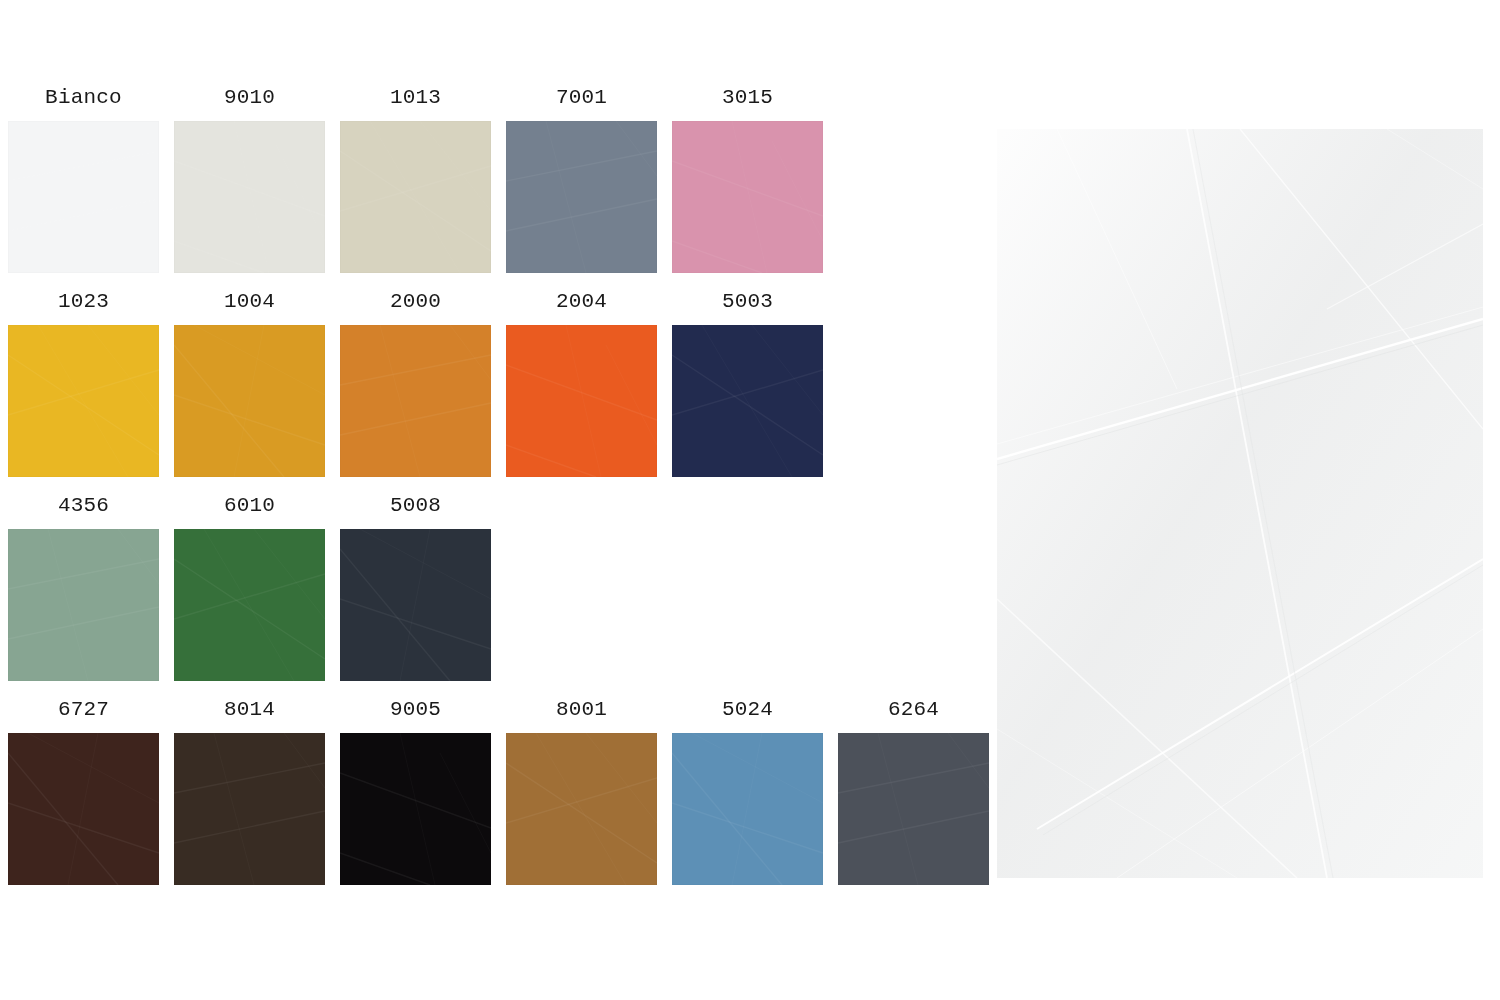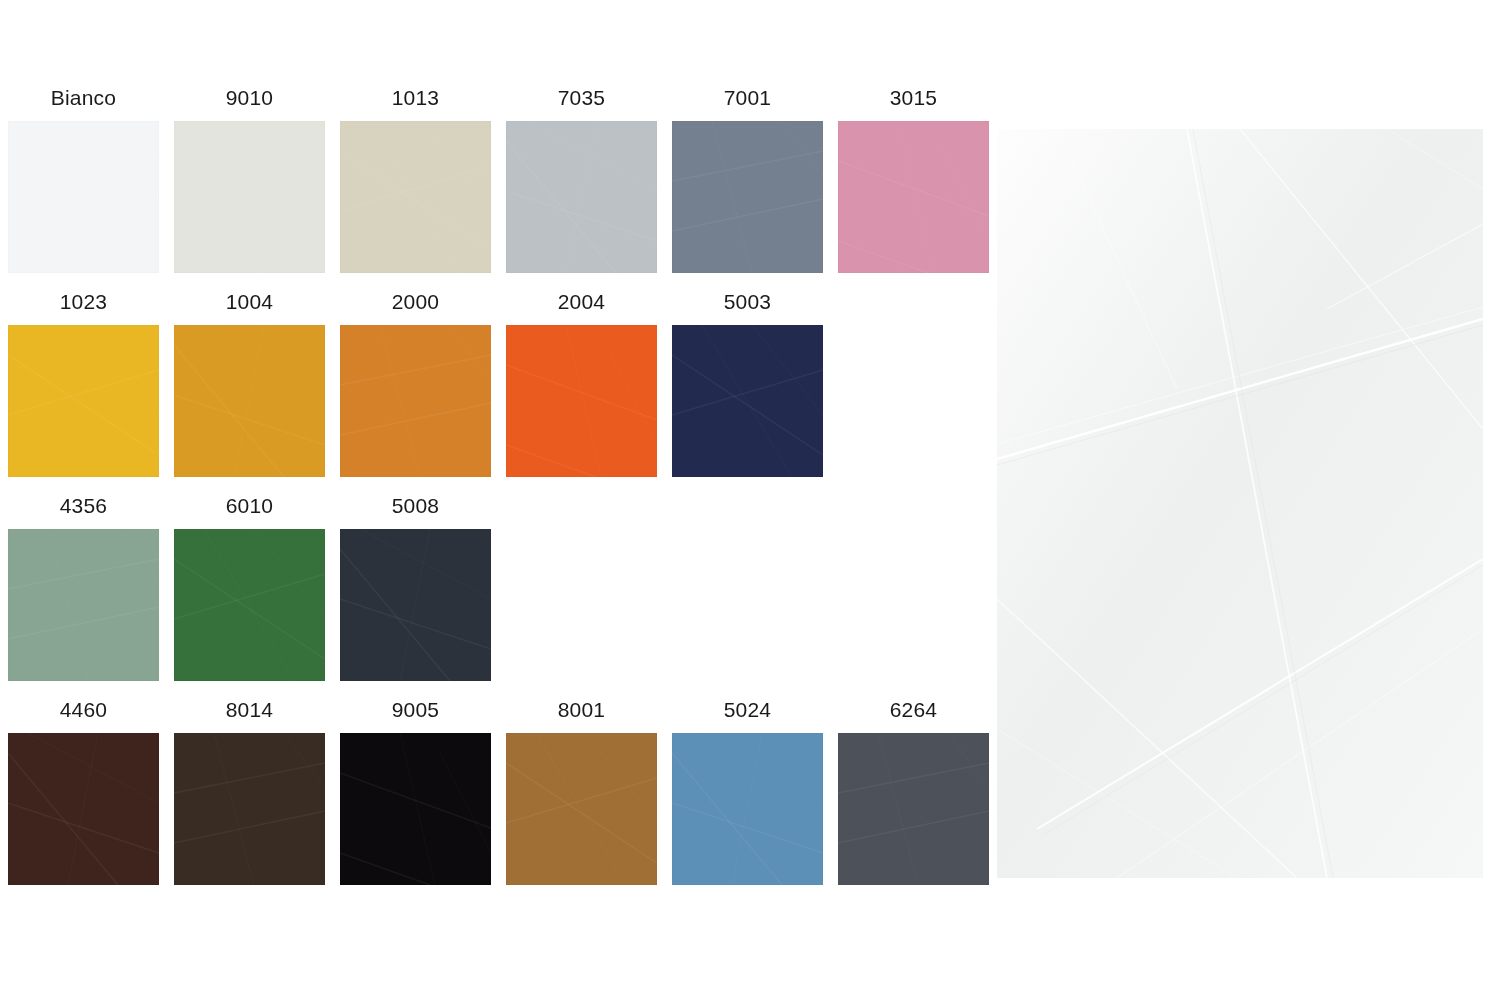--- a/index.html
+++ b/index.html
@@ -34,21 +34,21 @@
     display: flex;
     gap: 15px;
     margin-bottom: 16px;
   }
   .swatch-cell {
     width: 151px;
   }
   .swatch-label {
     display: block;
     text-align: center;
-    font-family: Liberation Sans, sans-serif;
+    font-family: Liberation Mono, monospace;
     font-size: 21px;
     line-height: 25px;
     color: #1a1a1a;
     letter-spacing: 0.2px;
     padding-bottom: 11px;
     white-space: nowrap;
   }
   .swatch-chip {
     width: 151px;
     height: 152px;
@@ -117,159 +117,147 @@
             <svg class="texture" viewBox="0 0 151 152" preserveAspectRatio="none">
               <line x1="0" y1="90" x2="151" y2="45" stroke="#ffffff" stroke-opacity="0.11" stroke-width="1.4"></line>
               <line x1="30" y1="0" x2="120" y2="152" stroke="#ffffff" stroke-opacity="0.07" stroke-width="0.8"></line>
               <line x1="0" y1="30" x2="151" y2="130" stroke="#ffffff" stroke-opacity="0.11" stroke-width="1.4"></line>
               <line x1="80" y1="0" x2="151" y2="90" stroke="#ffffff" stroke-opacity="0.07" stroke-width="0.8"></line>
               <rect x="0" y="0" width="151" height="152" fill="none" stroke="#000000" stroke-opacity="0.05" stroke-width="1"></rect>
             </svg>
           </div>
         </div>
         <div class="swatch-cell">
-          <span class="swatch-label">7035</span>
-          <div class="swatch-chip" style="background: rgb(188, 193, 198);">
+          <span class="swatch-label">7001</span>
+          <div class="swatch-chip" style="background: rgb(116, 128, 143);">
+            <svg class="texture" viewBox="0 0 151 152" preserveAspectRatio="none">
+              <line x1="0" y1="60" x2="151" y2="30" stroke="#ffffff" stroke-opacity="0.11" stroke-width="1.4"></line>
+              <line x1="40" y1="0" x2="80" y2="152" stroke="#ffffff" stroke-opacity="0.07" stroke-width="0.8"></line>
+              <line x1="0" y1="110" x2="151" y2="78" stroke="#ffffff" stroke-opacity="0.11" stroke-width="1.4"></line>
+              <line x1="110" y1="0" x2="151" y2="55" stroke="#ffffff" stroke-opacity="0.07" stroke-width="0.8"></line>
+              <rect x="0" y="0" width="151" height="152" fill="none" stroke="#000000" stroke-opacity="0.05" stroke-width="1"></rect>
+            </svg>
+          </div>
+        </div>
+        <div class="swatch-cell">
+          <span class="swatch-label">3015</span>
+          <div class="swatch-chip" style="background: rgb(217, 147, 173);">
+            <svg class="texture" viewBox="0 0 151 152" preserveAspectRatio="none">
+              <line x1="0" y1="40" x2="151" y2="95" stroke="#ffffff" stroke-opacity="0.11" stroke-width="1.4"></line>
+              <line x1="60" y1="0" x2="95" y2="152" stroke="#ffffff" stroke-opacity="0.07" stroke-width="0.8"></line>
+              <line x1="0" y1="120" x2="90" y2="152" stroke="#ffffff" stroke-opacity="0.11" stroke-width="1.4"></line>
+              <line x1="100" y1="20" x2="151" y2="120" stroke="#ffffff" stroke-opacity="0.07" stroke-width="0.8"></line>
+              <rect x="0" y="0" width="151" height="152" fill="none" stroke="#000000" stroke-opacity="0.05" stroke-width="1"></rect>
+            </svg>
+          </div>
+        </div>
+      </div>
+      <div class="swatch-row">
+        <div class="swatch-cell">
+          <span class="swatch-label">1023</span>
+          <div class="swatch-chip" style="background: rgb(233, 183, 35);">
+            <svg class="texture" viewBox="0 0 151 152" preserveAspectRatio="none">
+              <line x1="0" y1="90" x2="151" y2="45" stroke="#ffffff" stroke-opacity="0.11" stroke-width="1.4"></line>
+              <line x1="30" y1="0" x2="120" y2="152" stroke="#ffffff" stroke-opacity="0.07" stroke-width="0.8"></line>
+              <line x1="0" y1="30" x2="151" y2="130" stroke="#ffffff" stroke-opacity="0.11" stroke-width="1.4"></line>
+              <line x1="80" y1="0" x2="151" y2="90" stroke="#ffffff" stroke-opacity="0.07" stroke-width="0.8"></line>
+              <rect x="0" y="0" width="151" height="152" fill="none" stroke="#000000" stroke-opacity="0.05" stroke-width="1"></rect>
+            </svg>
+          </div>
+        </div>
+        <div class="swatch-cell">
+          <span class="swatch-label">1004</span>
+          <div class="swatch-chip" style="background: rgb(217, 155, 35);">
             <svg class="texture" viewBox="0 0 151 152" preserveAspectRatio="none">
               <line x1="0" y1="70" x2="151" y2="120" stroke="#ffffff" stroke-opacity="0.11" stroke-width="1.4"></line>
               <line x1="90" y1="0" x2="60" y2="152" stroke="#ffffff" stroke-opacity="0.07" stroke-width="0.8"></line>
               <line x1="0" y1="20" x2="110" y2="152" stroke="#ffffff" stroke-opacity="0.11" stroke-width="1.4"></line>
               <line x1="20" y1="0" x2="151" y2="70" stroke="#ffffff" stroke-opacity="0.07" stroke-width="0.8"></line>
               <rect x="0" y="0" width="151" height="152" fill="none" stroke="#000000" stroke-opacity="0.05" stroke-width="1"></rect>
             </svg>
           </div>
         </div>
         <div class="swatch-cell">
-          <span class="swatch-label">7001</span>
-          <div class="swatch-chip" style="background: rgb(116, 128, 143);">
-            <svg class="texture" viewBox="0 0 151 152" preserveAspectRatio="none">
-              <line x1="0" y1="60" x2="151" y2="30" stroke="#ffffff" stroke-opacity="0.11" stroke-width="1.4"></line>
-              <line x1="40" y1="0" x2="80" y2="152" stroke="#ffffff" stroke-opacity="0.07" stroke-width="0.8"></line>
-              <line x1="0" y1="110" x2="151" y2="78" stroke="#ffffff" stroke-opacity="0.11" stroke-width="1.4"></line>
-              <line x1="110" y1="0" x2="151" y2="55" stroke="#ffffff" stroke-opacity="0.07" stroke-width="0.8"></line>
-              <rect x="0" y="0" width="151" height="152" fill="none" stroke="#000000" stroke-opacity="0.05" stroke-width="1"></rect>
-            </svg>
-          </div>
-        </div>
-        <div class="swatch-cell">
-          <span class="swatch-label">3015</span>
-          <div class="swatch-chip" style="background: rgb(217, 147, 173);">
+          <span class="swatch-label">2000</span>
+          <div class="swatch-chip" style="background: rgb(212, 129, 42);">
+            <svg class="texture" viewBox="0 0 151 152" preserveAspectRatio="none">
+              <line x1="0" y1="60" x2="151" y2="30" stroke="#ffffff" stroke-opacity="0.11" stroke-width="1.4"></line>
+              <line x1="40" y1="0" x2="80" y2="152" stroke="#ffffff" stroke-opacity="0.07" stroke-width="0.8"></line>
+              <line x1="0" y1="110" x2="151" y2="78" stroke="#ffffff" stroke-opacity="0.11" stroke-width="1.4"></line>
+              <line x1="110" y1="0" x2="151" y2="55" stroke="#ffffff" stroke-opacity="0.07" stroke-width="0.8"></line>
+              <rect x="0" y="0" width="151" height="152" fill="none" stroke="#000000" stroke-opacity="0.05" stroke-width="1"></rect>
+            </svg>
+          </div>
+        </div>
+        <div class="swatch-cell">
+          <span class="swatch-label">2004</span>
+          <div class="swatch-chip" style="background: rgb(234, 91, 32);">
             <svg class="texture" viewBox="0 0 151 152" preserveAspectRatio="none">
               <line x1="0" y1="40" x2="151" y2="95" stroke="#ffffff" stroke-opacity="0.11" stroke-width="1.4"></line>
               <line x1="60" y1="0" x2="95" y2="152" stroke="#ffffff" stroke-opacity="0.07" stroke-width="0.8"></line>
               <line x1="0" y1="120" x2="90" y2="152" stroke="#ffffff" stroke-opacity="0.11" stroke-width="1.4"></line>
               <line x1="100" y1="20" x2="151" y2="120" stroke="#ffffff" stroke-opacity="0.07" stroke-width="0.8"></line>
               <rect x="0" y="0" width="151" height="152" fill="none" stroke="#000000" stroke-opacity="0.05" stroke-width="1"></rect>
             </svg>
           </div>
         </div>
+        <div class="swatch-cell">
+          <span class="swatch-label">5003</span>
+          <div class="swatch-chip" style="background: rgb(34, 43, 79);">
+            <svg class="texture" viewBox="0 0 151 152" preserveAspectRatio="none">
+              <line x1="0" y1="90" x2="151" y2="45" stroke="#ffffff" stroke-opacity="0.11" stroke-width="1.4"></line>
+              <line x1="30" y1="0" x2="120" y2="152" stroke="#ffffff" stroke-opacity="0.07" stroke-width="0.8"></line>
+              <line x1="0" y1="30" x2="151" y2="130" stroke="#ffffff" stroke-opacity="0.11" stroke-width="1.4"></line>
+              <line x1="80" y1="0" x2="151" y2="90" stroke="#ffffff" stroke-opacity="0.07" stroke-width="0.8"></line>
+              <rect x="0" y="0" width="151" height="152" fill="none" stroke="#000000" stroke-opacity="0.05" stroke-width="1"></rect>
+            </svg>
+          </div>
+        </div>
       </div>
       <div class="swatch-row">
         <div class="swatch-cell">
-          <span class="swatch-label">1023</span>
-          <div class="swatch-chip" style="background: rgb(233, 183, 35);">
-            <svg class="texture" viewBox="0 0 151 152" preserveAspectRatio="none">
-              <line x1="0" y1="90" x2="151" y2="45" stroke="#ffffff" stroke-opacity="0.11" stroke-width="1.4"></line>
-              <line x1="30" y1="0" x2="120" y2="152" stroke="#ffffff" stroke-opacity="0.07" stroke-width="0.8"></line>
-              <line x1="0" y1="30" x2="151" y2="130" stroke="#ffffff" stroke-opacity="0.11" stroke-width="1.4"></line>
-              <line x1="80" y1="0" x2="151" y2="90" stroke="#ffffff" stroke-opacity="0.07" stroke-width="0.8"></line>
-              <rect x="0" y="0" width="151" height="152" fill="none" stroke="#000000" stroke-opacity="0.05" stroke-width="1"></rect>
-            </svg>
-          </div>
-        </div>
-        <div class="swatch-cell">
-          <span class="swatch-label">1004</span>
-          <div class="swatch-chip" style="background: rgb(217, 155, 35);">
+          <span class="swatch-label">4356</span>
+          <div class="swatch-chip" style="background: rgb(135, 165, 146);">
+            <svg class="texture" viewBox="0 0 151 152" preserveAspectRatio="none">
+              <line x1="0" y1="60" x2="151" y2="30" stroke="#ffffff" stroke-opacity="0.11" stroke-width="1.4"></line>
+              <line x1="40" y1="0" x2="80" y2="152" stroke="#ffffff" stroke-opacity="0.07" stroke-width="0.8"></line>
+              <line x1="0" y1="110" x2="151" y2="78" stroke="#ffffff" stroke-opacity="0.11" stroke-width="1.4"></line>
+              <line x1="110" y1="0" x2="151" y2="55" stroke="#ffffff" stroke-opacity="0.07" stroke-width="0.8"></line>
+              <rect x="0" y="0" width="151" height="152" fill="none" stroke="#000000" stroke-opacity="0.05" stroke-width="1"></rect>
+            </svg>
+          </div>
+        </div>
+        <div class="swatch-cell">
+          <span class="swatch-label">6010</span>
+          <div class="swatch-chip" style="background: rgb(54, 112, 58);">
+            <svg class="texture" viewBox="0 0 151 152" preserveAspectRatio="none">
+              <line x1="0" y1="90" x2="151" y2="45" stroke="#ffffff" stroke-opacity="0.11" stroke-width="1.4"></line>
+              <line x1="30" y1="0" x2="120" y2="152" stroke="#ffffff" stroke-opacity="0.07" stroke-width="0.8"></line>
+              <line x1="0" y1="30" x2="151" y2="130" stroke="#ffffff" stroke-opacity="0.11" stroke-width="1.4"></line>
+              <line x1="80" y1="0" x2="151" y2="90" stroke="#ffffff" stroke-opacity="0.07" stroke-width="0.8"></line>
+              <rect x="0" y="0" width="151" height="152" fill="none" stroke="#000000" stroke-opacity="0.05" stroke-width="1"></rect>
+            </svg>
+          </div>
+        </div>
+        <div class="swatch-cell">
+          <span class="swatch-label">5008</span>
+          <div class="swatch-chip" style="background: rgb(43, 50, 60);">
             <svg class="texture" viewBox="0 0 151 152" preserveAspectRatio="none">
               <line x1="0" y1="70" x2="151" y2="120" stroke="#ffffff" stroke-opacity="0.11" stroke-width="1.4"></line>
               <line x1="90" y1="0" x2="60" y2="152" stroke="#ffffff" stroke-opacity="0.07" stroke-width="0.8"></line>
               <line x1="0" y1="20" x2="110" y2="152" stroke="#ffffff" stroke-opacity="0.11" stroke-width="1.4"></line>
               <line x1="20" y1="0" x2="151" y2="70" stroke="#ffffff" stroke-opacity="0.07" stroke-width="0.8"></line>
               <rect x="0" y="0" width="151" height="152" fill="none" stroke="#000000" stroke-opacity="0.05" stroke-width="1"></rect>
             </svg>
           </div>
         </div>
-        <div class="swatch-cell">
-          <span class="swatch-label">2000</span>
-          <div class="swatch-chip" style="background: rgb(212, 129, 42);">
-            <svg class="texture" viewBox="0 0 151 152" preserveAspectRatio="none">
-              <line x1="0" y1="60" x2="151" y2="30" stroke="#ffffff" stroke-opacity="0.11" stroke-width="1.4"></line>
-              <line x1="40" y1="0" x2="80" y2="152" stroke="#ffffff" stroke-opacity="0.07" stroke-width="0.8"></line>
-              <line x1="0" y1="110" x2="151" y2="78" stroke="#ffffff" stroke-opacity="0.11" stroke-width="1.4"></line>
-              <line x1="110" y1="0" x2="151" y2="55" stroke="#ffffff" stroke-opacity="0.07" stroke-width="0.8"></line>
-              <rect x="0" y="0" width="151" height="152" fill="none" stroke="#000000" stroke-opacity="0.05" stroke-width="1"></rect>
-            </svg>
-          </div>
-        </div>
-        <div class="swatch-cell">
-          <span class="swatch-label">2004</span>
-          <div class="swatch-chip" style="background: rgb(234, 91, 32);">
-            <svg class="texture" viewBox="0 0 151 152" preserveAspectRatio="none">
-              <line x1="0" y1="40" x2="151" y2="95" stroke="#ffffff" stroke-opacity="0.11" stroke-width="1.4"></line>
-              <line x1="60" y1="0" x2="95" y2="152" stroke="#ffffff" stroke-opacity="0.07" stroke-width="0.8"></line>
-              <line x1="0" y1="120" x2="90" y2="152" stroke="#ffffff" stroke-opacity="0.11" stroke-width="1.4"></line>
-              <line x1="100" y1="20" x2="151" y2="120" stroke="#ffffff" stroke-opacity="0.07" stroke-width="0.8"></line>
-              <rect x="0" y="0" width="151" height="152" fill="none" stroke="#000000" stroke-opacity="0.05" stroke-width="1"></rect>
-            </svg>
-          </div>
-        </div>
-        <div class="swatch-cell">
-          <span class="swatch-label">5003</span>
-          <div class="swatch-chip" style="background: rgb(34, 43, 79);">
-            <svg class="texture" viewBox="0 0 151 152" preserveAspectRatio="none">
-              <line x1="0" y1="90" x2="151" y2="45" stroke="#ffffff" stroke-opacity="0.11" stroke-width="1.4"></line>
-              <line x1="30" y1="0" x2="120" y2="152" stroke="#ffffff" stroke-opacity="0.07" stroke-width="0.8"></line>
-              <line x1="0" y1="30" x2="151" y2="130" stroke="#ffffff" stroke-opacity="0.11" stroke-width="1.4"></line>
-              <line x1="80" y1="0" x2="151" y2="90" stroke="#ffffff" stroke-opacity="0.07" stroke-width="0.8"></line>
-              <rect x="0" y="0" width="151" height="152" fill="none" stroke="#000000" stroke-opacity="0.05" stroke-width="1"></rect>
-            </svg>
-          </div>
-        </div>
       </div>
       <div class="swatch-row">
         <div class="swatch-cell">
-          <span class="swatch-label">4356</span>
-          <div class="swatch-chip" style="background: rgb(135, 165, 146);">
-            <svg class="texture" viewBox="0 0 151 152" preserveAspectRatio="none">
-              <line x1="0" y1="60" x2="151" y2="30" stroke="#ffffff" stroke-opacity="0.11" stroke-width="1.4"></line>
-              <line x1="40" y1="0" x2="80" y2="152" stroke="#ffffff" stroke-opacity="0.07" stroke-width="0.8"></line>
-              <line x1="0" y1="110" x2="151" y2="78" stroke="#ffffff" stroke-opacity="0.11" stroke-width="1.4"></line>
-              <line x1="110" y1="0" x2="151" y2="55" stroke="#ffffff" stroke-opacity="0.07" stroke-width="0.8"></line>
-              <rect x="0" y="0" width="151" height="152" fill="none" stroke="#000000" stroke-opacity="0.05" stroke-width="1"></rect>
-            </svg>
-          </div>
-        </div>
-        <div class="swatch-cell">
-          <span class="swatch-label">6010</span>
-          <div class="swatch-chip" style="background: rgb(54, 112, 58);">
-            <svg class="texture" viewBox="0 0 151 152" preserveAspectRatio="none">
-              <line x1="0" y1="90" x2="151" y2="45" stroke="#ffffff" stroke-opacity="0.11" stroke-width="1.4"></line>
-              <line x1="30" y1="0" x2="120" y2="152" stroke="#ffffff" stroke-opacity="0.07" stroke-width="0.8"></line>
-              <line x1="0" y1="30" x2="151" y2="130" stroke="#ffffff" stroke-opacity="0.11" stroke-width="1.4"></line>
-              <line x1="80" y1="0" x2="151" y2="90" stroke="#ffffff" stroke-opacity="0.07" stroke-width="0.8"></line>
-              <rect x="0" y="0" width="151" height="152" fill="none" stroke="#000000" stroke-opacity="0.05" stroke-width="1"></rect>
-            </svg>
-          </div>
-        </div>
-        <div class="swatch-cell">
-          <span class="swatch-label">5008</span>
-          <div class="swatch-chip" style="background: rgb(43, 50, 60);">
-            <svg class="texture" viewBox="0 0 151 152" preserveAspectRatio="none">
-              <line x1="0" y1="70" x2="151" y2="120" stroke="#ffffff" stroke-opacity="0.11" stroke-width="1.4"></line>
-              <line x1="90" y1="0" x2="60" y2="152" stroke="#ffffff" stroke-opacity="0.07" stroke-width="0.8"></line>
-              <line x1="0" y1="20" x2="110" y2="152" stroke="#ffffff" stroke-opacity="0.11" stroke-width="1.4"></line>
-              <line x1="20" y1="0" x2="151" y2="70" stroke="#ffffff" stroke-opacity="0.07" stroke-width="0.8"></line>
-              <rect x="0" y="0" width="151" height="152" fill="none" stroke="#000000" stroke-opacity="0.05" stroke-width="1"></rect>
-            </svg>
-          </div>
-        </div>
-      </div>
-      <div class="swatch-row">
-        <div class="swatch-cell">
-          <span class="swatch-label">4460</span>
+          <span class="swatch-label">6727</span>
           <div class="swatch-chip" style="background: rgb(62, 36, 29);">
             <svg class="texture" viewBox="0 0 151 152" preserveAspectRatio="none">
               <line x1="0" y1="70" x2="151" y2="120" stroke="#ffffff" stroke-opacity="0.11" stroke-width="1.4"></line>
               <line x1="90" y1="0" x2="60" y2="152" stroke="#ffffff" stroke-opacity="0.07" stroke-width="0.8"></line>
               <line x1="0" y1="20" x2="110" y2="152" stroke="#ffffff" stroke-opacity="0.11" stroke-width="1.4"></line>
               <line x1="20" y1="0" x2="151" y2="70" stroke="#ffffff" stroke-opacity="0.07" stroke-width="0.8"></line>
               <rect x="0" y="0" width="151" height="152" fill="none" stroke="#000000" stroke-opacity="0.05" stroke-width="1"></rect>
             </svg>
           </div>
         </div>

